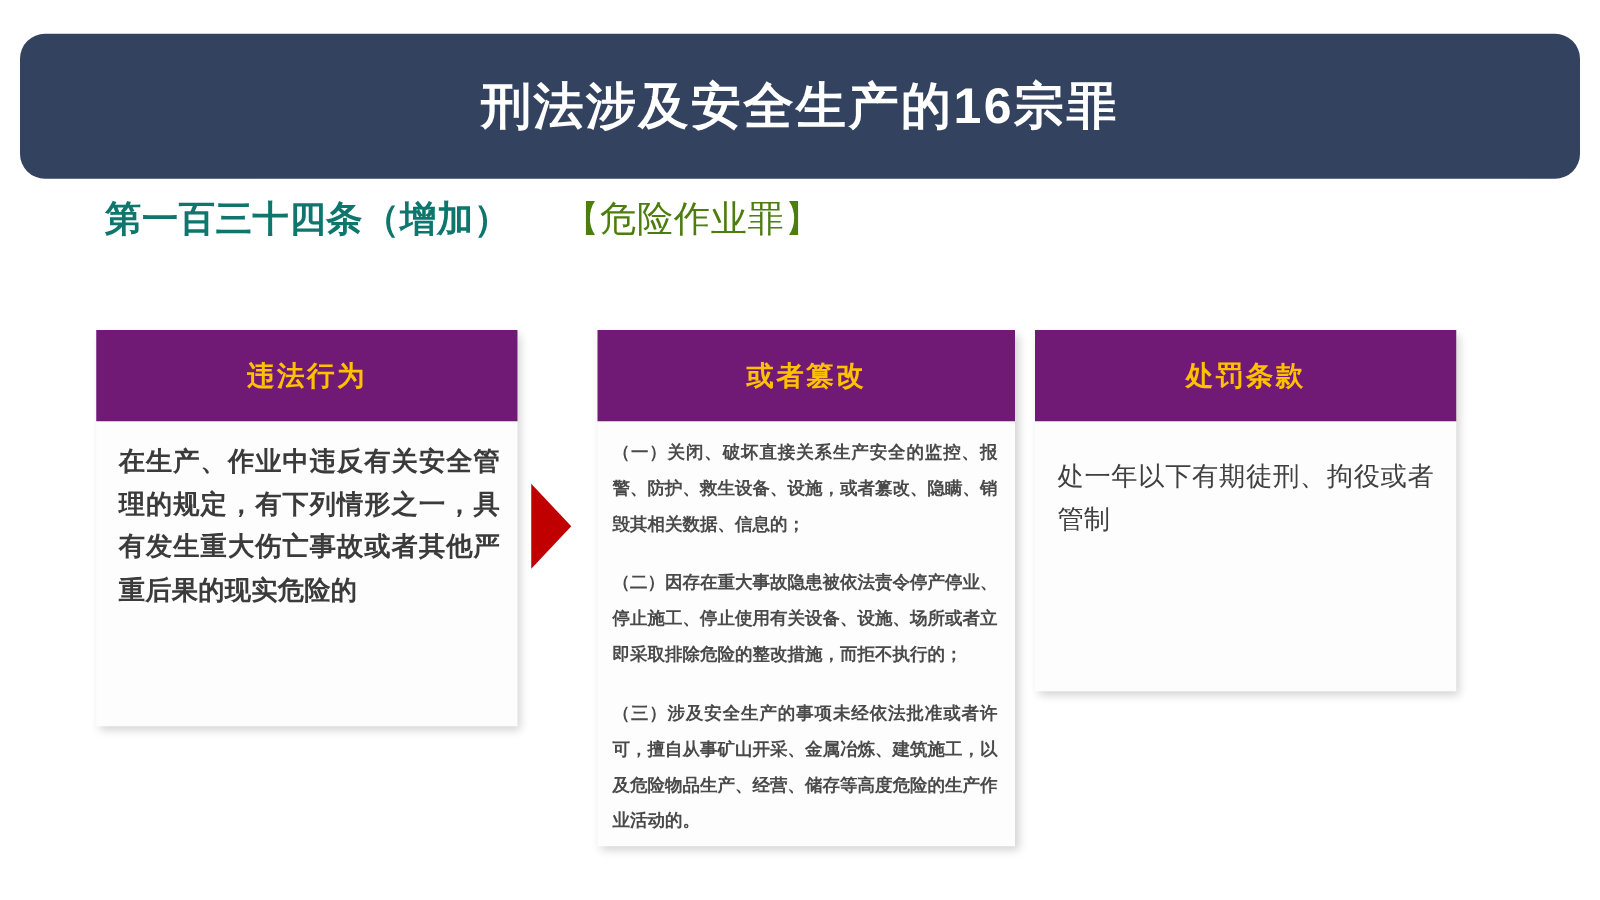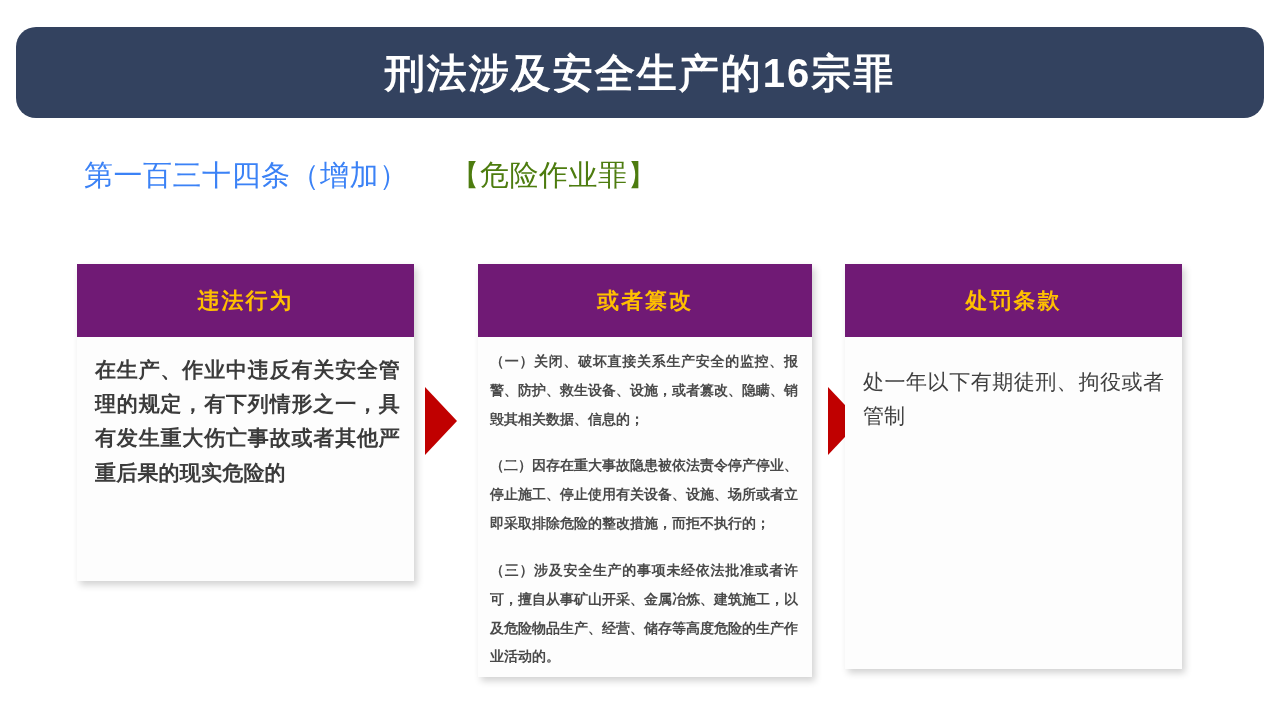--- a/index.html
+++ b/index.html
@@ -15,21 +15,21 @@
     overflow: hidden;
     position: relative;
   }
 
   
   .title-bar {
     position: absolute;
     left: 16px;
     top: 27px;
     width: 1248px;
-    height: 91px;
+    height: 116px;
     background: #33425F;
     border-radius: 20px;
     display: flex;
     align-items: center;
     justify-content: center;
     box-sizing: border-box;
   }
   .title-text {
     color: #ffffff;
     font-size: 40px;
@@ -42,23 +42,23 @@
   
   .subtitle-row {
     position: absolute;
     left: 84px;
     top: 156px;
     display: flex;
     align-items: baseline;
     white-space: nowrap;
   }
   .subtitle-article {
-    color: #3b82f6;
+    color: #0f766e;
     font-size: 29px;
-    font-weight: 400;
+    font-weight: 700;
     letter-spacing: 0.5px;
   }
   .subtitle-gap {
     display: inline-block;
     width: 42px;
   }
   .subtitle-crime {
     color: #4d7c0f;
     font-size: 29px;
     font-weight: 400;
@@ -126,24 +126,24 @@
     font-weight: 700;
     line-height: 2.06;
     margin: 0 0 18px 0;
     text-align: justify;
     text-indent: 0;
   }
   .clause:last-child { margin-bottom: 0; }
 
   
   #card-penalty {
-    left: 845px;
+    left: 828px;
     top: 264px;
     width: 337px;
-    height: 405px;
+    height: 289px;
   }
   #card-penalty .card-body {
     padding: 28px 18px;
   }
   .body-plain {
     color: #404040;
     font-size: 21px;
     font-weight: 400;
     line-height: 1.62;
     margin: 0;

